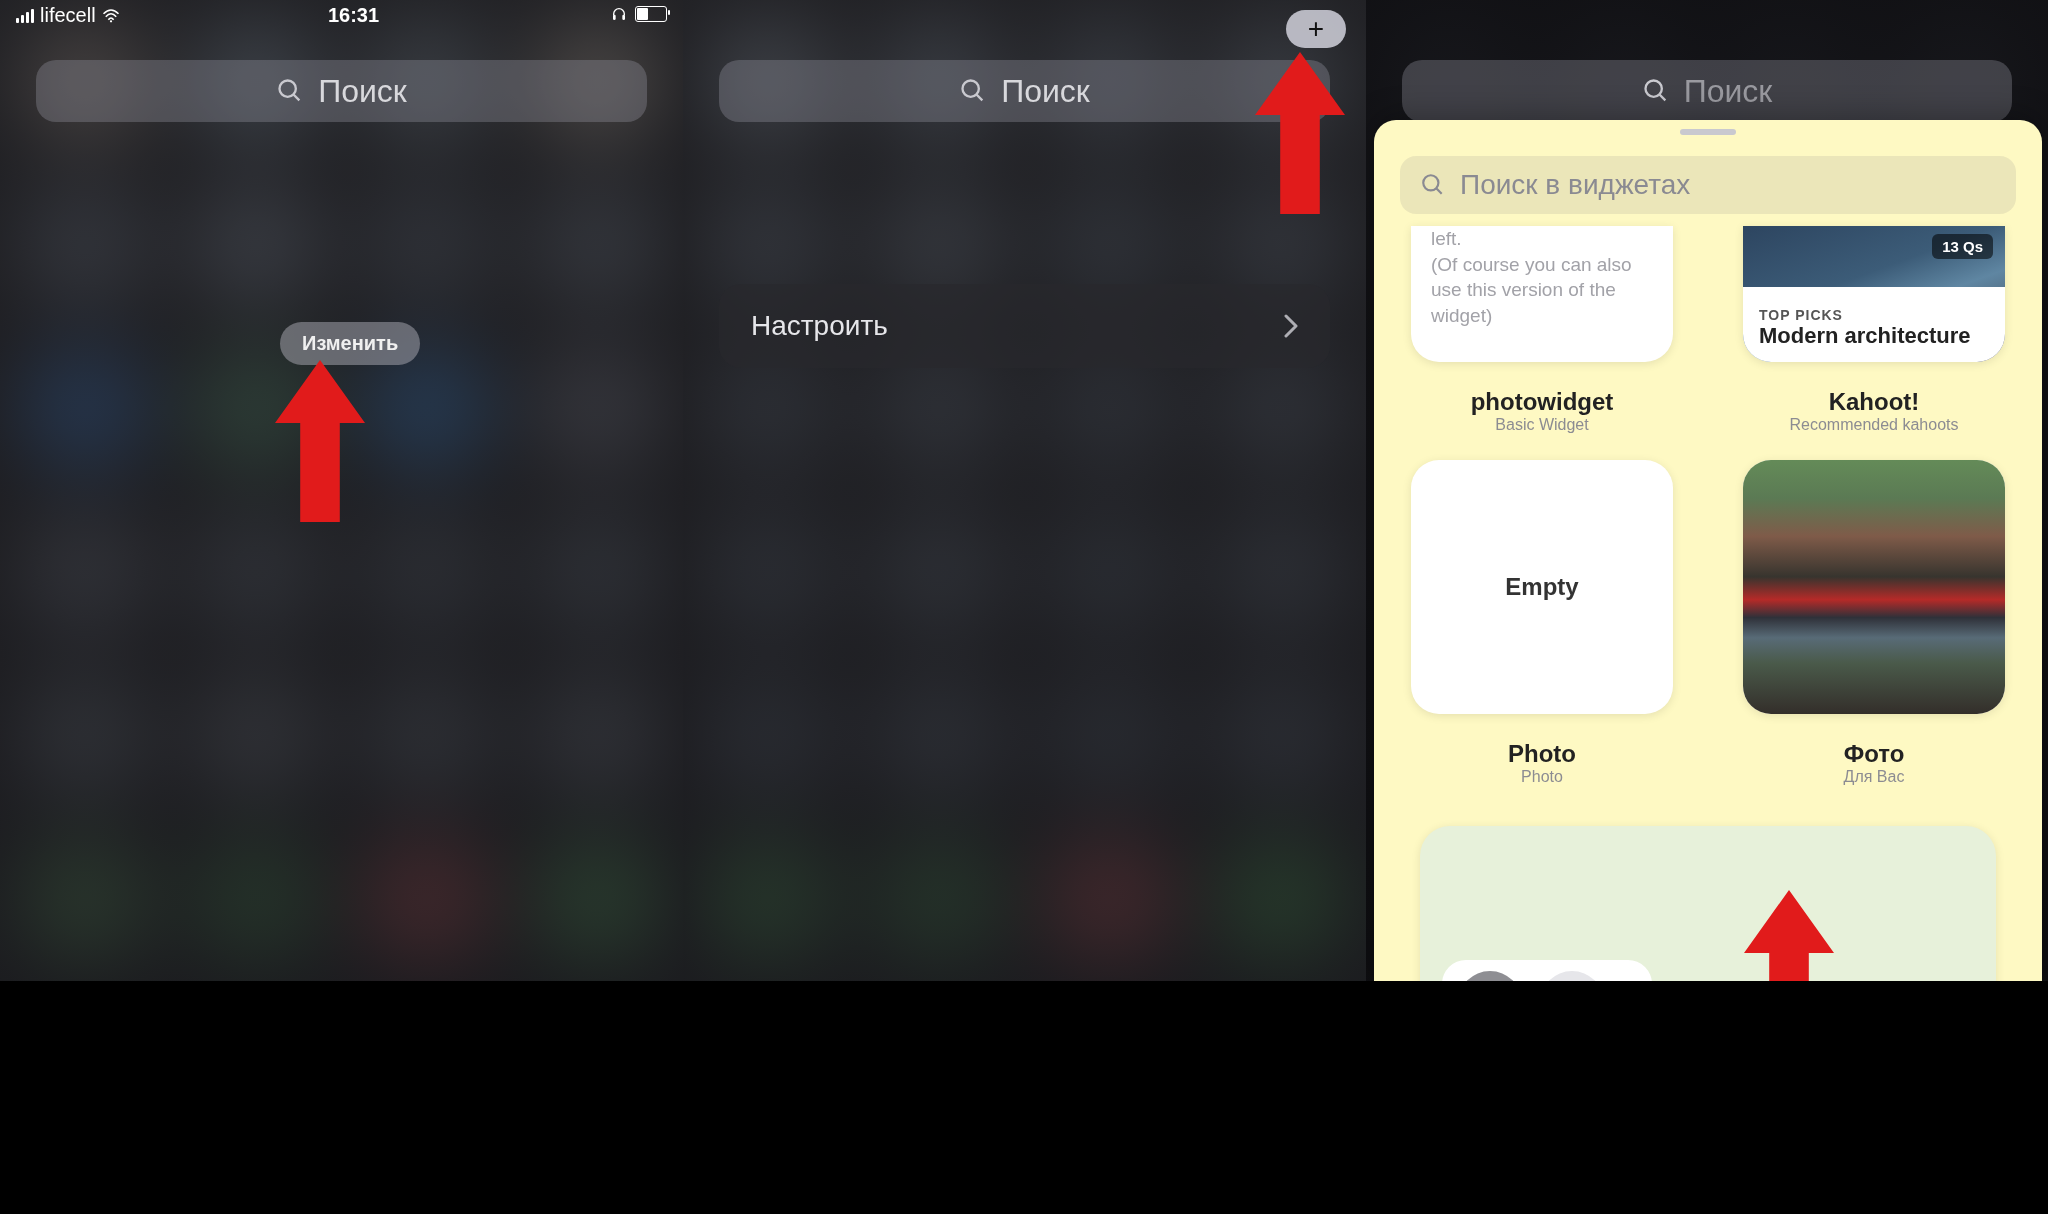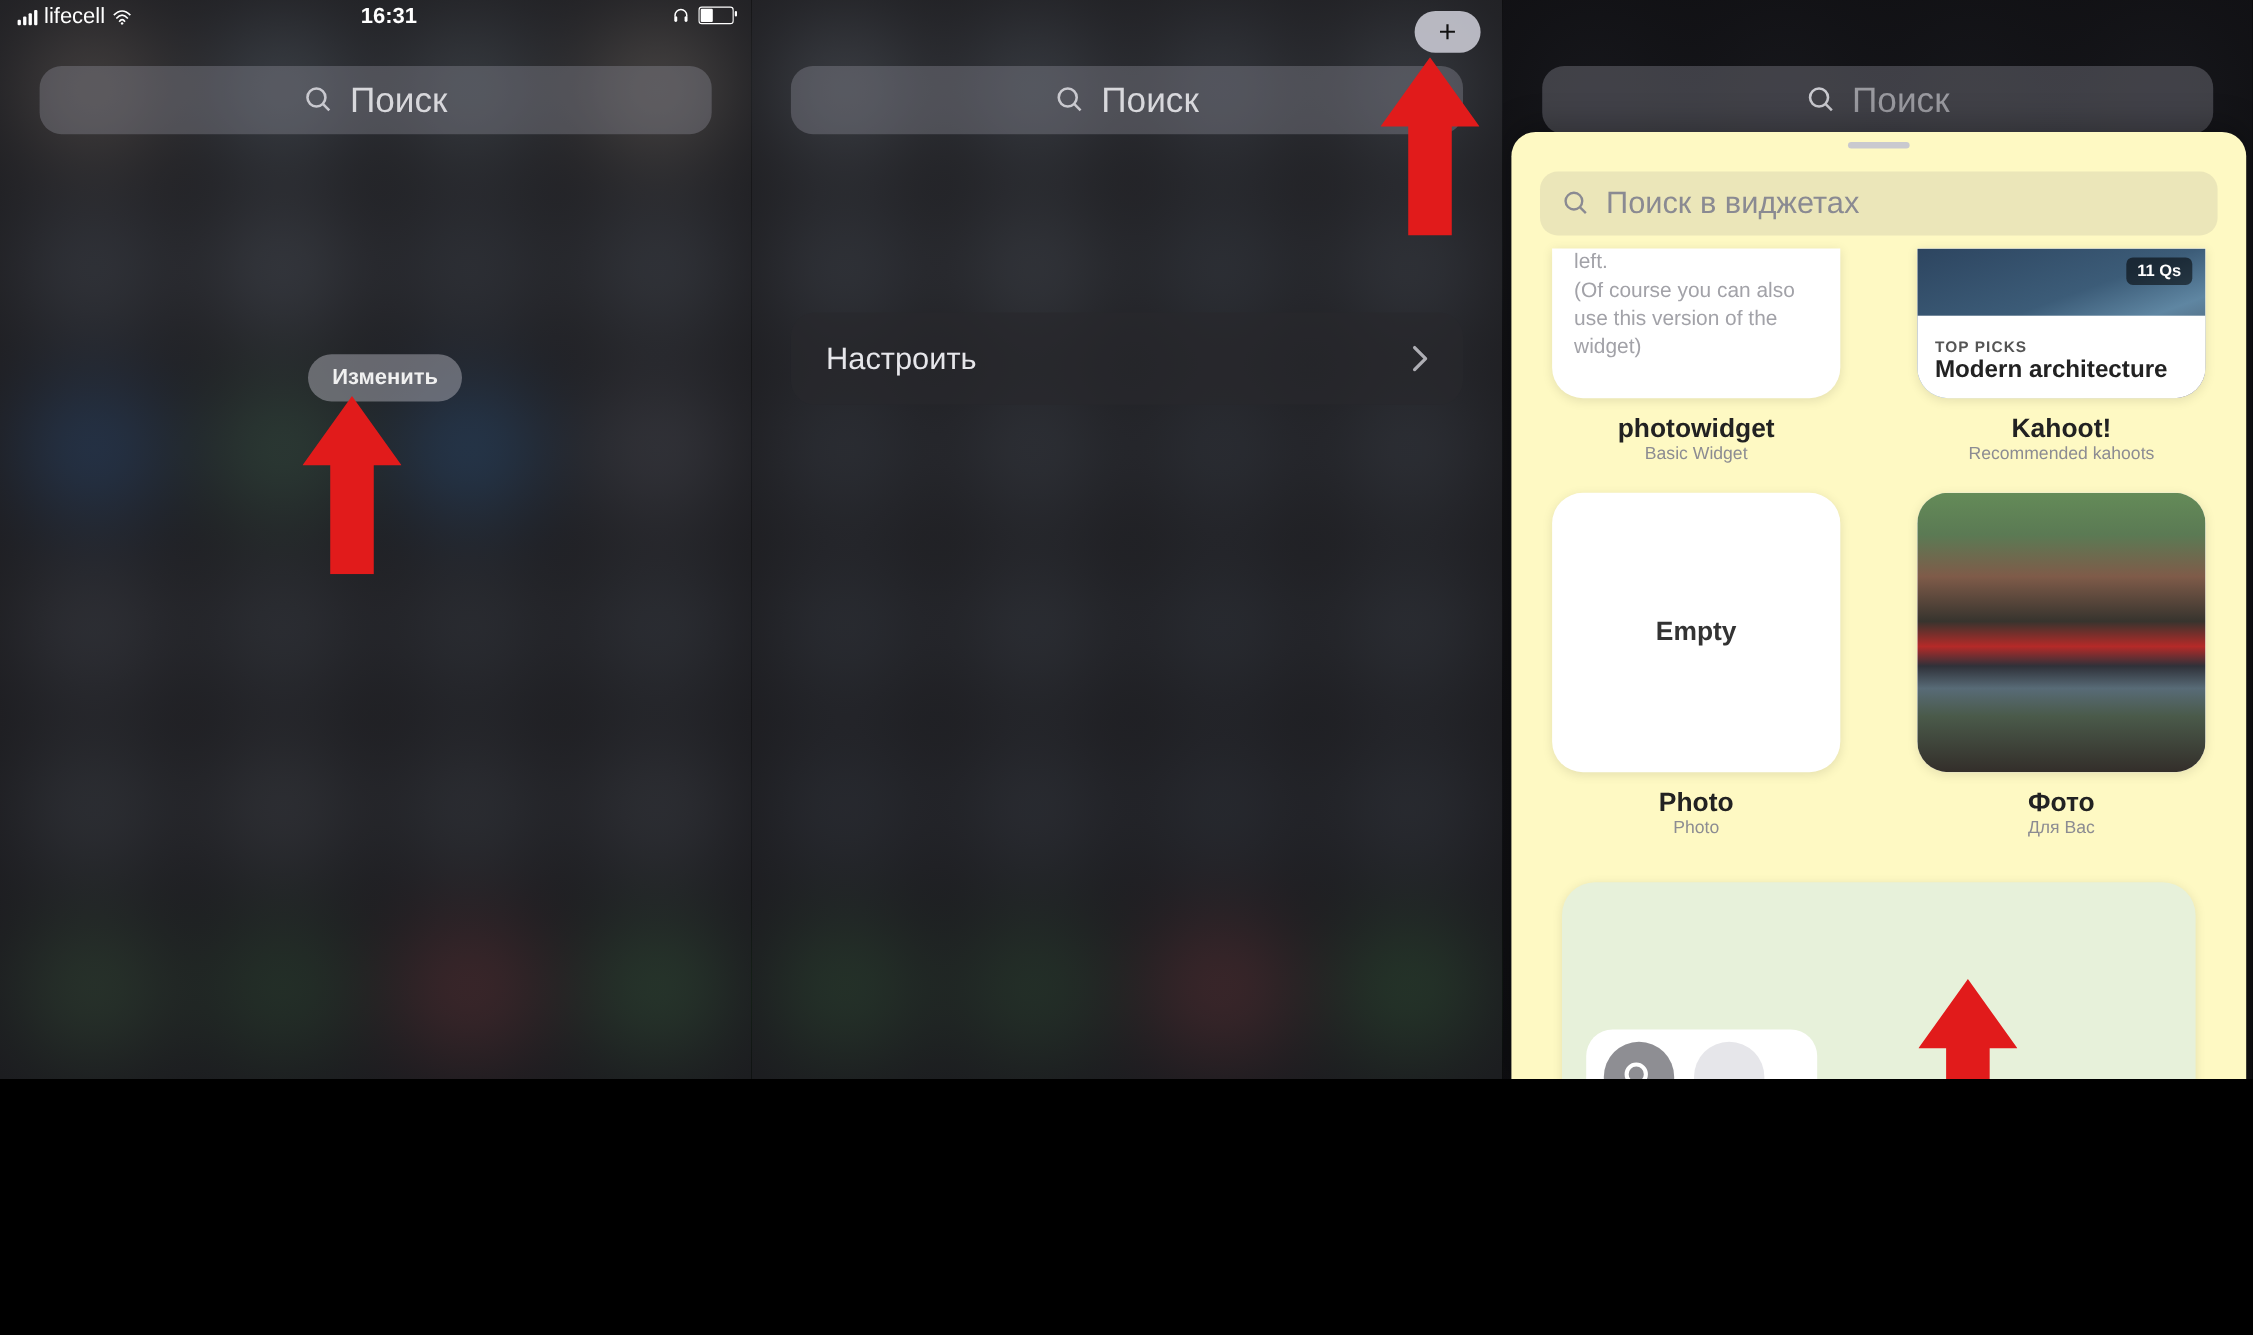--- a/index.html
+++ b/index.html
@@ -167,21 +167,21 @@
     background:#fff; border-radius:28px;
     box-shadow:0 2px 10px rgba(0,0,0,0.1);
     overflow:hidden;
     position:relative;
     display:flex;align-items:center;justify-content:center;
     color:#888;
     font-size:24px;
     text-align:left;
   }
   .wbox.truncated{height:136px;border-radius:0 0 28px 28px;}
-  .widget-title{margin-top:14px;font-weight:600;color:#222;font-size:24px;text-align:center;}
+  .widget-title{margin-top:26px;font-weight:600;color:#222;font-size:24px;text-align:center;}
   .widget-sub{color:#8c8c92;font-size:16px;text-align:center;}
 
   
   .kahoot-img{
     position:absolute;inset:0;
     background:linear-gradient(160deg,#2d4560 0%, #3c5c78 40%, #5f86a2 60%, #383a45 100%);
   }
   .kahoot-txt{
     position:absolute;left:0;right:0;bottom:0;
     background:#fff;
@@ -424,21 +424,21 @@
                 <span>(Of course you can also use this version of the widget)</span>
               </div>
             </div>
             <div class="widget-title">photowidget</div>
             <div class="widget-sub">Basic Widget</div>
           </div>
 
           <div class="widget-cell">
             <div class="wbox truncated">
               <div class="kahoot-img"></div>
-              <div class="badge-q">11 Qs</div>
+              <div class="badge-q">13 Qs</div>
               <div class="kahoot-txt">
                 <div class="kahoot-top">TOP PICKS</div>
                 <div class="kahoot-title">Modern architecture</div>
               </div>
             </div>
             <div class="widget-title">Kahoot!</div>
             <div class="widget-sub">Recommended kahoots</div>
           </div>
 
           <div class="widget-cell">

